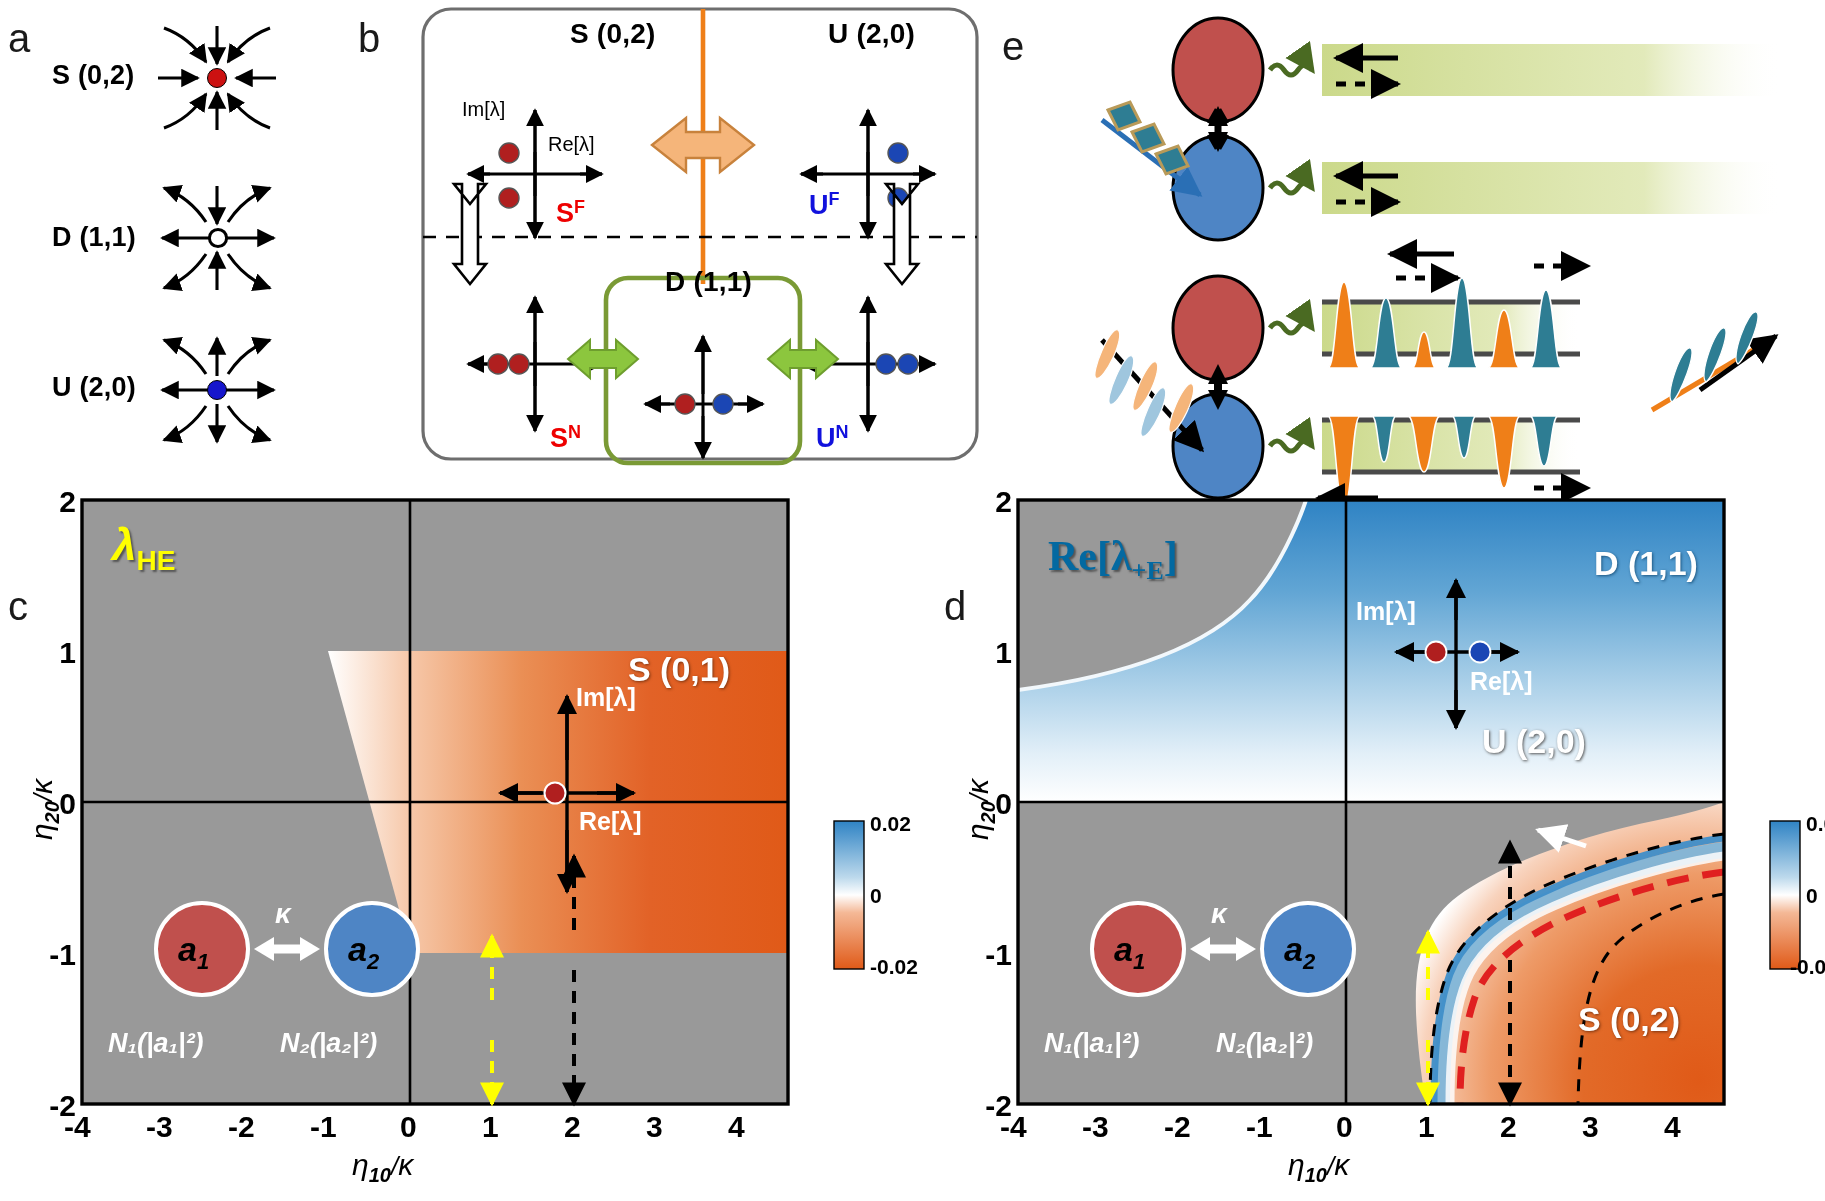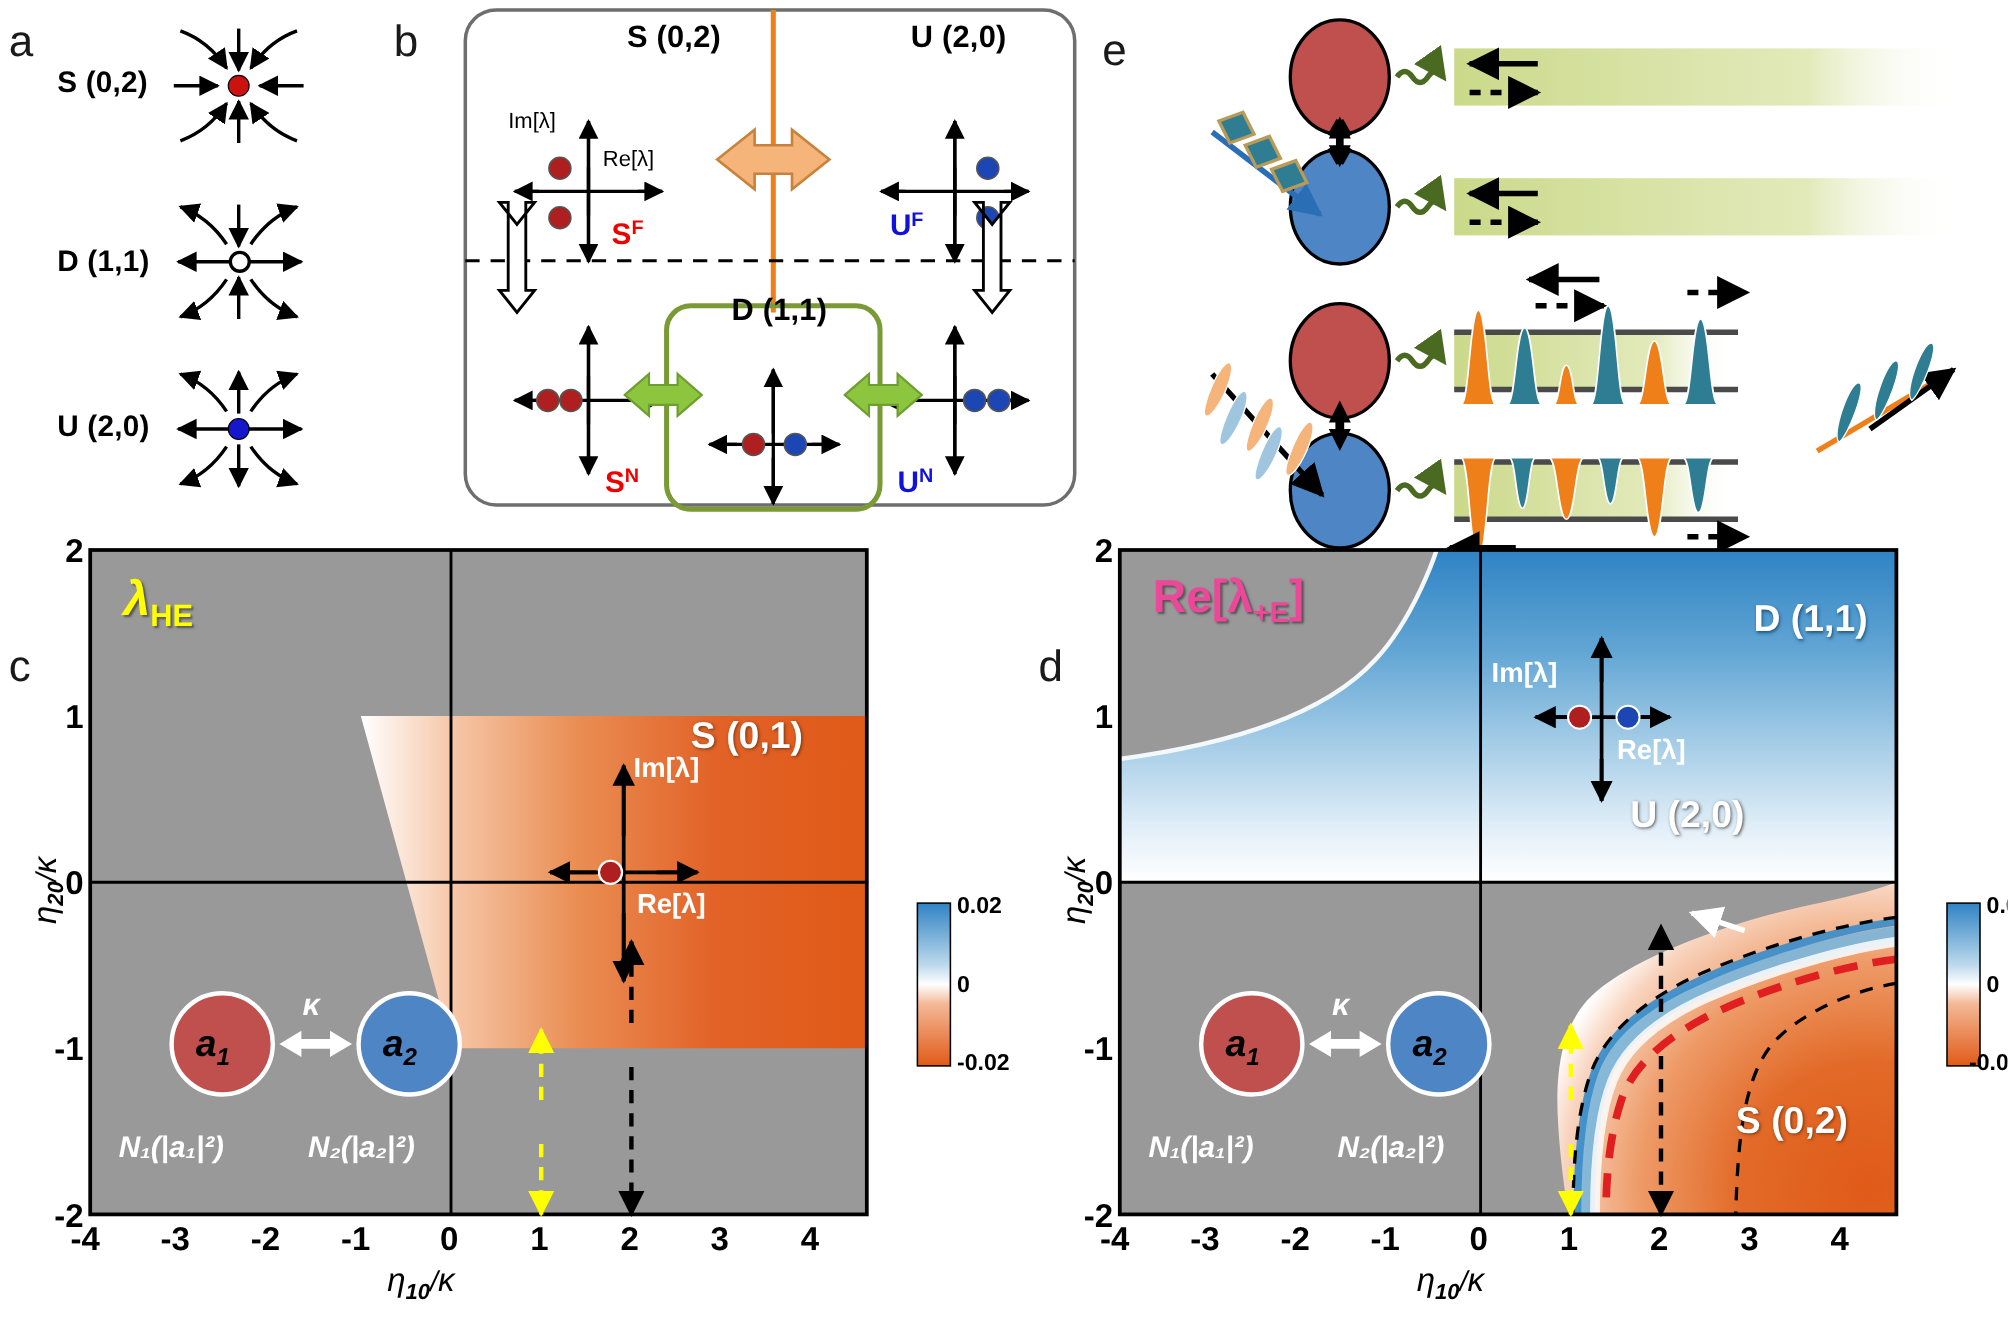--- a/index.html
+++ b/index.html
@@ -522,21 +522,21 @@
 
   <circle cx="120" cy="449" r="46" fill="#c0504d" stroke="#fff" stroke-width="4"></circle>
   <circle cx="290" cy="449" r="46" fill="#4e85c5" stroke="#fff" stroke-width="4"></circle>
   <g stroke="#fff" stroke-width="9" fill="none">
     <line x1="180" y1="449" x2="230" y2="449"></line>
   </g>
   <path d="M172,449 L192,437 L192,461 Z" fill="#fff"></path>
   <path d="M238,449 L218,437 L218,461 Z" fill="#fff"></path>
 </svg>
 
-<div class="abs" style="left:1048px;top:518px;font-size:42px;font-weight:bold;color:#ec4899;text-shadow:2px 2px 2px #555;">
+<div class="abs" style="left:1048px;top:532px;font-size:42px;font-weight:bold;color:#0369a1;text-shadow:2px 2px 2px #555;font-family:Liberation Serif, serif;">
   <span>Re[λ</span><sub style="font-size:26px;">+E</sub><span>]</span>
 </div>
 
 <div class="abs" style="left:1594px;top:544px;font-size:34px;font-weight:bold;color:#fff;text-shadow:1px 1px 3px #1c557f;"><span>D (1,1)</span></div>
 
 <div class="abs" style="left:1482px;top:722px;font-size:34px;font-weight:bold;color:#fff;text-shadow:1px 1px 3px #555;"><span>U (2,0)</span></div>
 
 <div class="abs" style="left:1578px;top:1000px;font-size:34px;font-weight:bold;color:#fff;text-shadow:1px 1px 3px #7a3410;"><span>S (0,2)</span></div>
 
 <div class="abs" style="left:1114px;top:930px;font-size:34px;font-weight:bold;font-style:italic;color:#000;">

